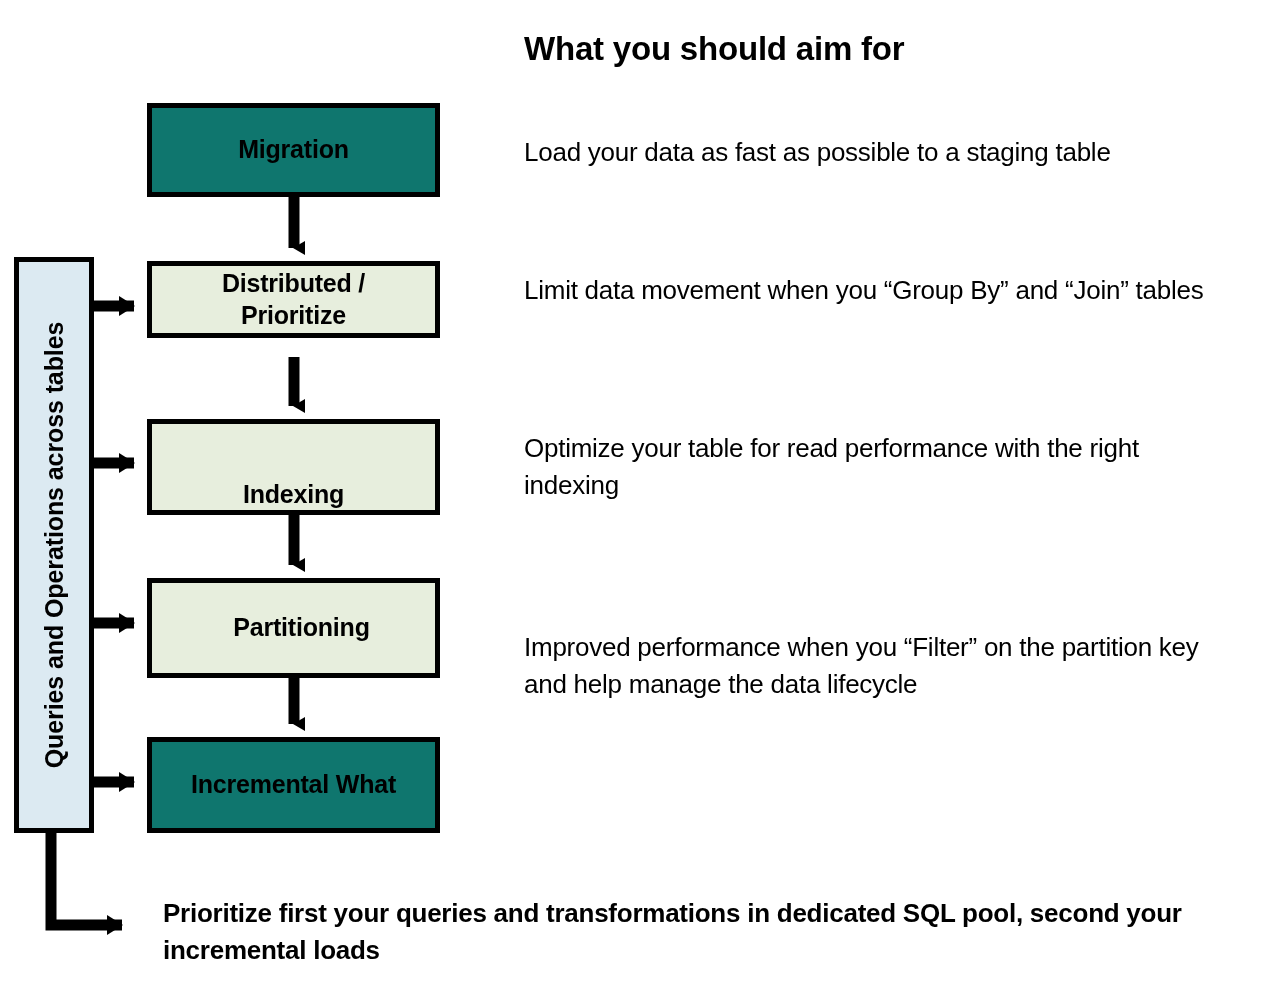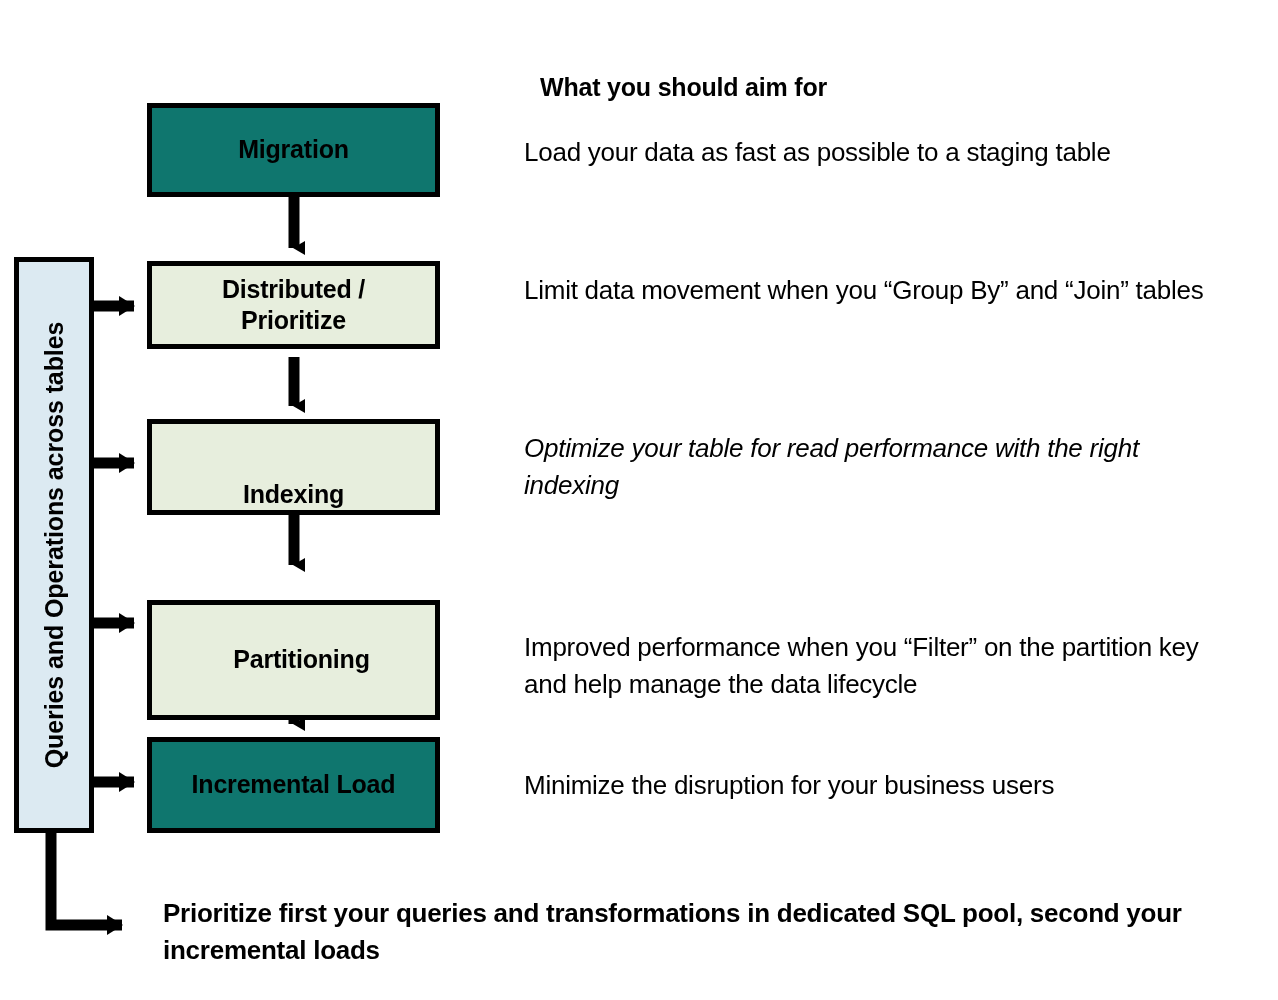--- a/index.html
+++ b/index.html
@@ -16,27 +16,26 @@
     position: relative;
     width: 1278px;
     height: 1000px;
     background: #ffffff;
     overflow: hidden;
   }
 
   
   .heading {
     position: absolute;
-    left: 540px;
+    left: 524px;
     top: 30px;
-    font-size: 25px;
+    font-size: 33px;
     font-weight: bold;
     letter-spacing: -0.2px;
     white-space: nowrap;
-    margin-top: 43px;
   }
 
   
   .stage-box {
     position: absolute;
     left: 147px;
     width: 293px;
     border: 5px solid #000000;
     box-sizing: border-box;
     display: flex;
@@ -45,23 +44,23 @@
     text-align: center;
     font-size: 25px;
     font-weight: bold;
     line-height: 1.25;
     letter-spacing: -0.2px;
   }
   .stage-box.cream  { background: #0f766e; }
   .stage-box.green  { background: #E7EEDD; }
 
   .box-migration   { top: 103px; height: 94px; }
-  .box-distributed { top: 261px; height: 88px; }
+  .box-distributed { top: 261px; height: 77px; }
   .box-indexing    { top: 419px; height: 96px; align-items: flex-end; }
-  .box-partition   { top: 600px; height: 120px; padding-left: 16px; }
+  .box-partition   { top: 578px; height: 100px; padding-left: 16px; }
   .box-increment   { top: 737px; height: 96px; }
 
   
   .side-rail {
     position: absolute;
     left: 14px;
     top: 257px;
     width: 80px;
     height: 576px;
     background: #DCEAF2;
@@ -84,21 +83,21 @@
   .desc {
     position: absolute;
     left: 524px;
     width: 712px;
     font-size: 26px;
     line-height: 1.42;
     letter-spacing: -0.25px;
   }
   .desc-1 { top: 134px; }
   .desc-2 { top: 272px; }
-  .desc-3 { top: 430px; font-style: italic; }
+  .desc-3 { top: 430px; }
   .desc-4 { top: 589px; margin-top: 40px; }
   .desc-5 { top: 767px; }
 
   
   .footer-note {
     position: absolute;
     left: 163px;
     top: 895px;
     width: 1020px;
     font-size: 26px;
@@ -185,24 +184,23 @@
 
   <div class="stage-box green box-indexing">
     <span>Indexing</span>
   </div>
 
   <div class="stage-box green box-partition">
     <span>Partitioning</span>
   </div>
 
   <div class="stage-box cream box-increment">
-    <span>Incremental Load</span>
+    <span>Incremental What</span>
   </div>
 
   <div class="desc desc-1">Load your data as fast as possible to a staging table</div>
   <div class="desc desc-2">Limit data movement when you “Group By” and “Join” tables</div>
   <div class="desc desc-3">Optimize your table for read performance with the right indexing</div>
   <div class="desc desc-4">Improved performance when you “Filter” on the partition key and help manage the data lifecycle</div>
-  <div class="desc desc-5">Minimize the disruption for your business users</div>
 
   <div class="footer-note">Prioritize first your queries and transformations in dedicated SQL pool, second your incremental loads</div>
 
 </div>
 
 </body></html>

